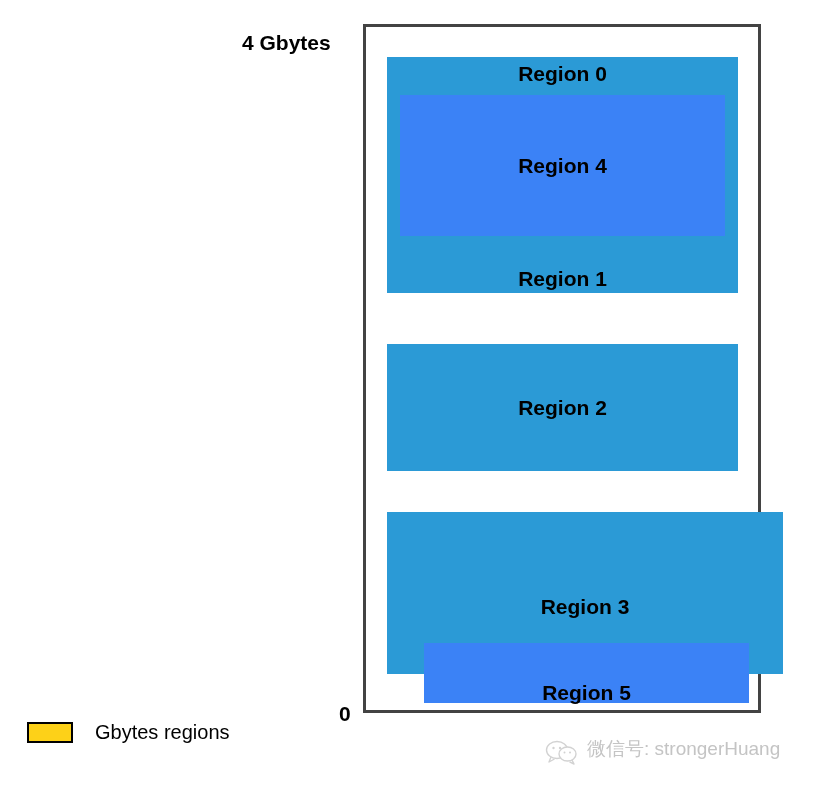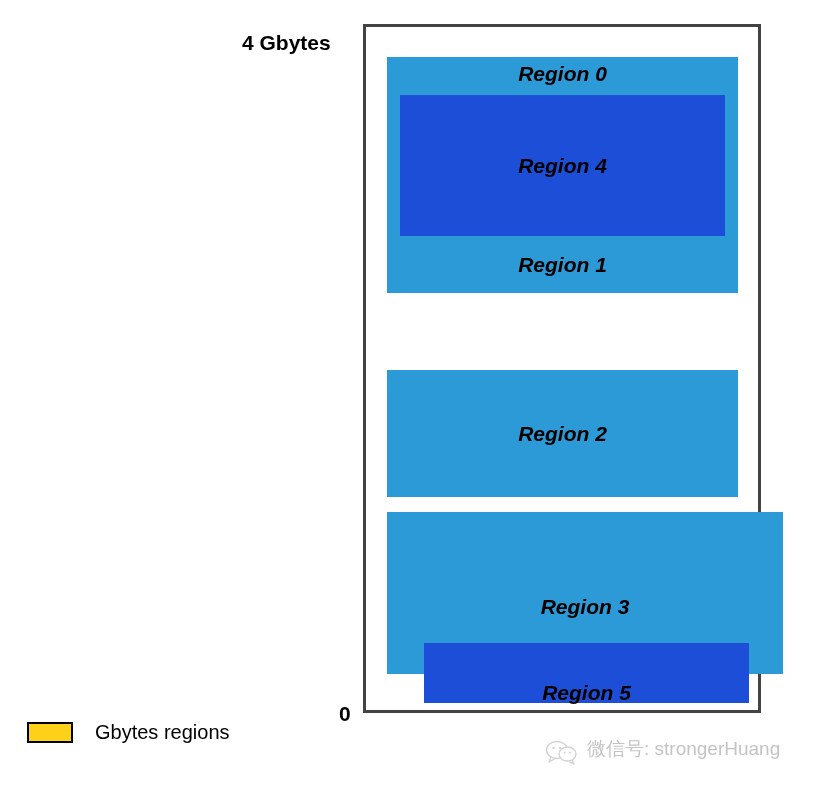--- a/index.html
+++ b/index.html
@@ -47,46 +47,44 @@
     display: flex;
     justify-content: center;
     box-sizing: border-box;
   }
   .region .region-label {
     font-weight: bold;
     font-size: 21px;
     color: #000000;
     white-space: nowrap;
     line-height: 1;
-    font-style: italic;
   }
   .region.base      { background: #2b9ad6; }
-  .region.overlap   { background: #1d4ed8; }
+  .region.overlap   { background: #3b82f6; }
 
   
   #region-0 {
     left: 387px; top: 57px; width: 351px; height: 151px;
     align-items: flex-start; padding-top: 6px;
   }
   
   #region-1 {
     left: 387px; top: 208px; width: 351px; height: 85px;
-    align-items: flex-end; padding-bottom: 18px;
+    align-items: flex-end; padding-bottom: 4px;
   }
   
   #region-4 {
     left: 400px; top: 95px; width: 325px; height: 141px;
     align-items: center;
     z-index: 3;
   }
   
   #region-2 {
     left: 387px; top: 344px; width: 351px; height: 127px;
     align-items: center;
-    margin-top: 26px;
   }
   
   #region-3 {
     left: 387px; top: 512px; width: 396px; height: 162px;
     align-items: center; padding-top: 26px;
   }
   
   #region-5 {
     left: 424px; top: 607px; width: 325px; height: 60px;
     align-items: flex-end;

